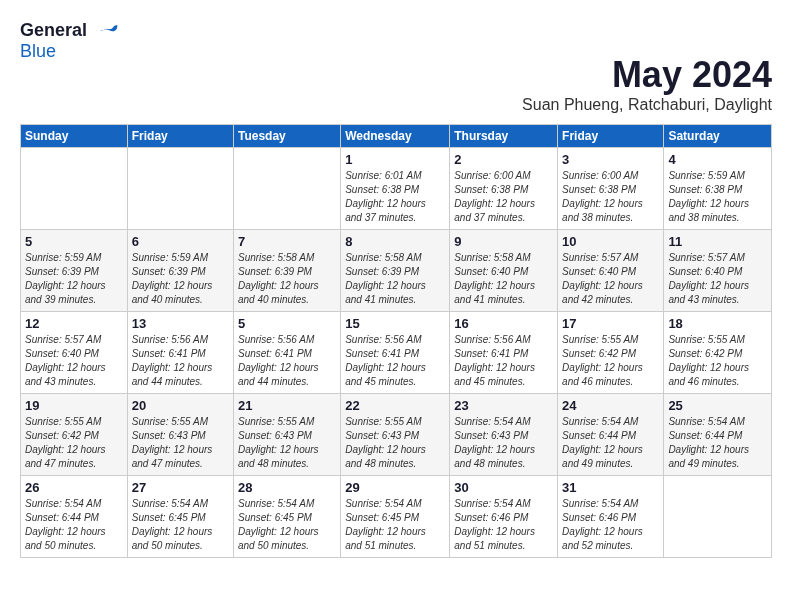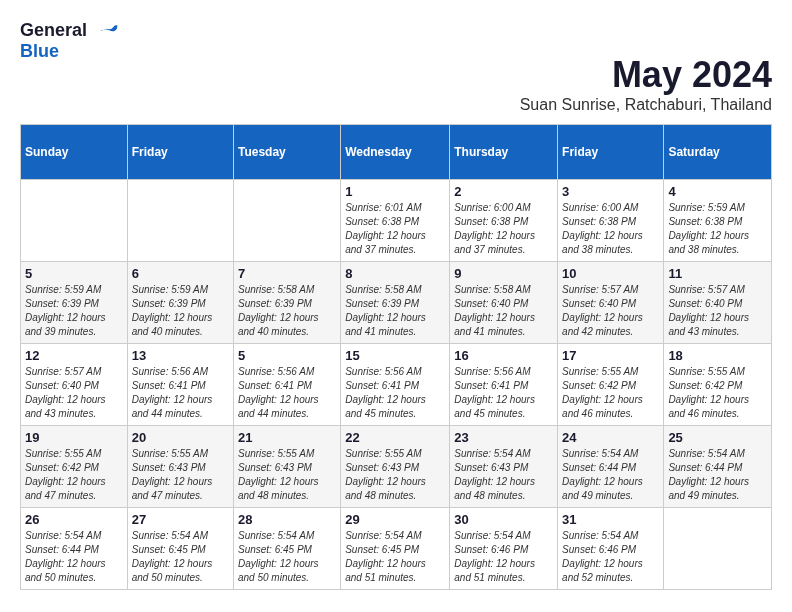--- a/index.html
+++ b/index.html
@@ -26,21 +26,21 @@
       align-items: flex-start;
       gap: 10px;
     }
     .logo-general {
       font-size: 18px;
       font-weight: bold;
       color: #1a1a2e;
     }
     .logo-blue {
       font-size: 18px;
-      font-weight: bold;
+      font-weight: normal;
       color: #1565C0;
       text-align: right;
     }
     .logo-bird {
       width: 20px;
       height: 20px;
       margin-left: 2px;
     }
     .title-section {
       text-align: right;
@@ -56,21 +56,21 @@
       color: #333;
     }
     .calendar-table {
       width: 100%;
       border-collapse: collapse;
       font-size: 11px;
     }
     .calendar-table th {
       background-color: #1565C0;
       color: #fff;
-      padding: 20px 4px;
+      padding: 4px 4px;
       text-align: left;
       font-size: 12px;
       font-weight: bold;
       border: 1px solid #ccc;
     }
     .calendar-table td {
       border: 1px solid #ccc;
       padding: 4px;
       vertical-align: top;
       height: 80px;
@@ -104,21 +104,21 @@
     <div class="logo-text">
       <span class="logo-general">General</span>
       <svg class="logo-bird" viewBox="0 0 24 24" fill="#1565C0">
         <path d="M22 6.5c0 0-2.5-1-4.5 1.5C16 10 15 11 12 11c-2 0-4-1-6-1c-2.5 0-4 1.5-4 1.5S4 10 6 10c1 0 2.5.5 4 1c-1 .5-2.5 1-4.5 1C3 12 1 13 1 13s2 0 3.5-.5c1-.3 2-1 4-1c2.5 0 5 2 8 2c2 0 3.5-1 4.5-2.5C22 9.5 22 6.5 22 6.5z"></path>
       </svg>
     </div>
     <span class="logo-blue">Blue</span>
   </div>
   <div class="title-section">
     <div class="main-title">May 2024</div>
-    <div class="subtitle">Suan Sunrise, Ratchaburi, Thailand</div>
+    <div class="subtitle">Suan Phueng, Ratchaburi, Daylight</div>
   </div>
 </div>
 
 <table class="calendar-table">
   <thead>
     <tr>
     <th>Sunday</th>
         <th>Friday</th>
         <th>Tuesday</th>
         <th>Wednesday</th>

